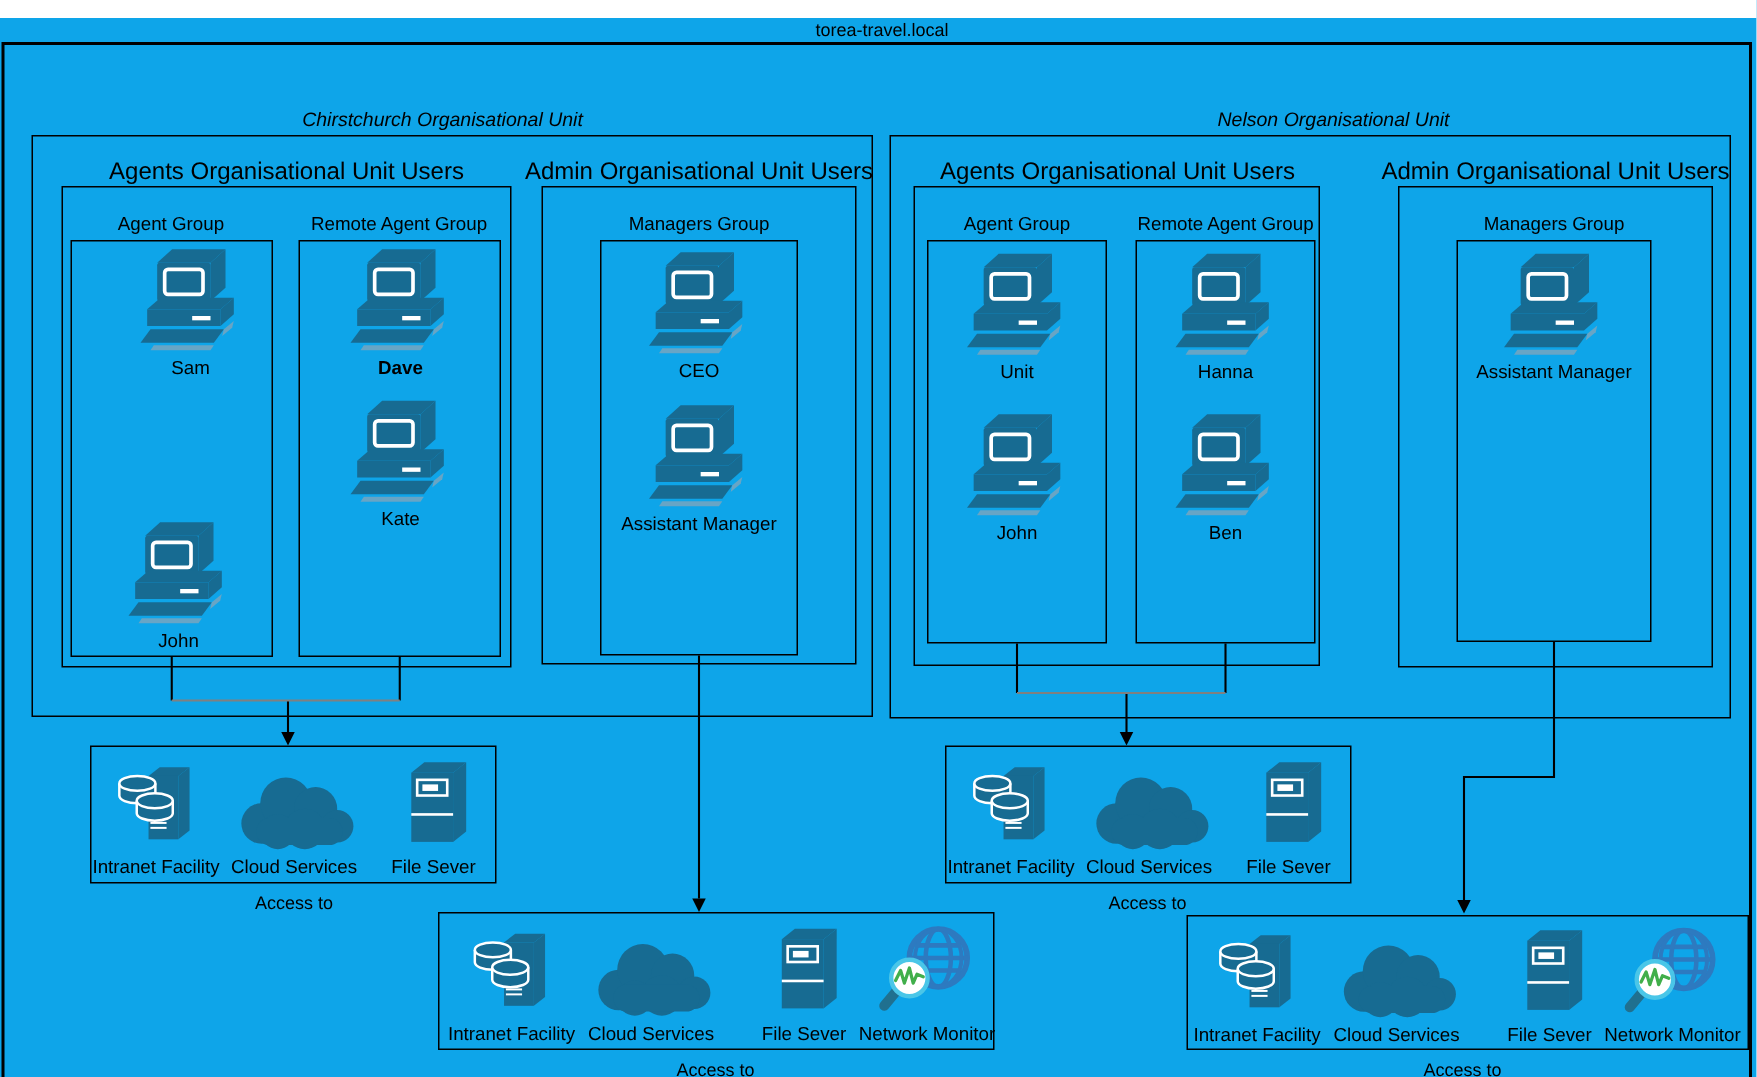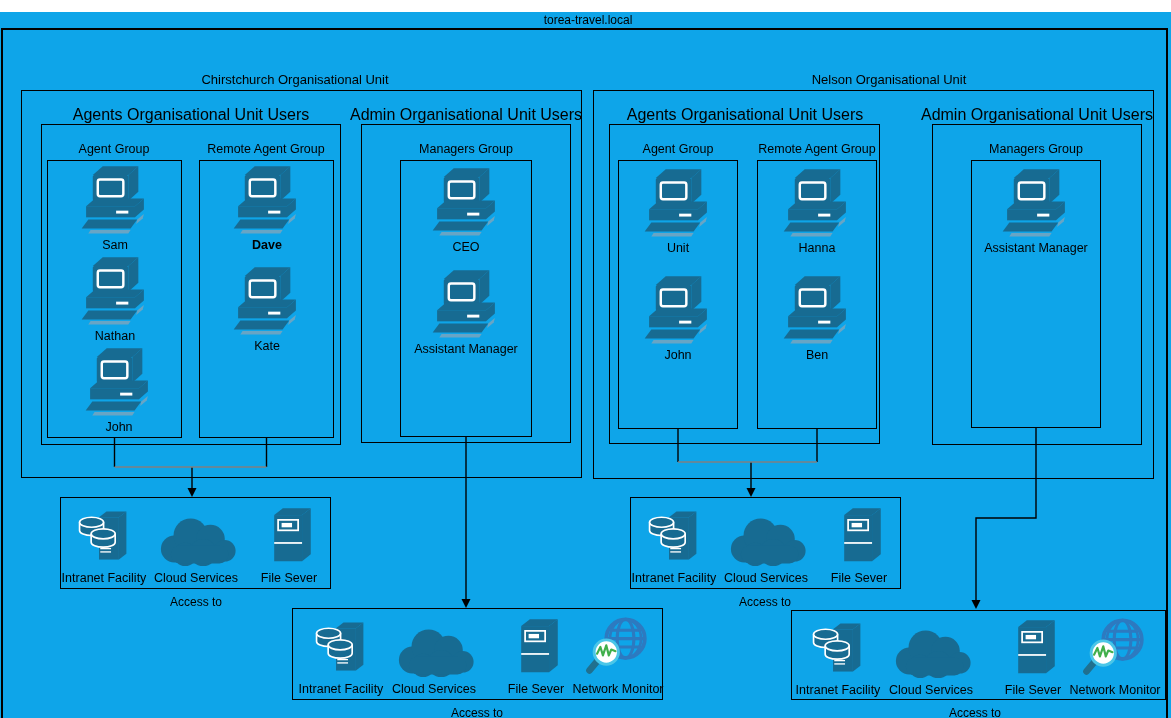--- a/index.html
+++ b/index.html
@@ -7,21 +7,21 @@
     --lens-cyan:#4AC6E8; --wave-green:#41AF4B; --handle-teal:#20708F;
     --connector-gray:#808080;
   }
   html,body{margin:0;padding:0;background:#fff;}
   .canvas{position:relative;width:1171px;height:718px;background:#0ea5e9;overflow:hidden;
           font-family:"Liberation Sans", sans-serif;color:#000;margin-top:12px;}
   .box{position:absolute;border:1px solid #000;background:transparent;box-sizing:border-box;}
   .box.outer{border-width:2px;}
   .lbl{position:absolute;transform:translateX(-50%);white-space:nowrap;font-size:12px;line-height:14px;}
   .lbl.small{font-size:16px;}
-  .lbl.ou{font-size:13px;}
+  .lbl.ou{font-size:13px;font-style:italic;}
   .lbl.grp{font-size:12.5px;}
   .pcnode{position:absolute;width:150px;text-align:center;}
   .pcnode svg{display:block;margin:0 auto;}
   .plabel{margin-top:4px;font-size:12.5px;line-height:14px;}
   .svcicon{position:absolute;display:block;}
   .connector-layer{position:absolute;left:0;top:0;pointer-events:none;}
   .fb{fill:var(--icon-blue);}
   .fl{fill:var(--icon-light);}
   .sw{stroke:#fff;stroke-width:2.2px;}
   .swt{stroke:#fff;stroke-width:2px;}
@@ -125,31 +125,25 @@
 
   <div class="box" style="left:618px;top:148px;width:120px;height:269px;"></div>
   <div class="lbl grp" style="left:678px;top:130px;">Agent Group</div>
 
   <div class="box" style="left:757px;top:148px;width:120px;height:269px;"></div>
   <div class="lbl grp" style="left:817px;top:130px;">Remote Agent Group</div>
 
   <div class="box" style="left:971px;top:148px;width:130px;height:268px;"></div>
   <div class="lbl grp" style="left:1036px;top:130px;">Managers Group</div>
 
-  <div class="pcnode" style="left:40px;top:152px;">
+  <div class="pcnode" style="left:52px;top:152px;">
     <svg width="76" height="70">
         <use href="#sym-pc"></use>
       </svg>
     <div class="plabel">Sam</div>
-  </div>
-  <div class="pcnode" style="left:40px;top:243px;">
-    <svg width="76" height="70">
-        <use href="#sym-pc"></use>
-      </svg>
-    <div class="plabel">Nathan</div>
   </div>
   <div class="pcnode" style="left:44px;top:334px;">
     <svg width="76" height="70">
         <use href="#sym-pc"></use>
       </svg>
     <div class="plabel">John</div>
   </div>
   <div class="pcnode" style="left:192px;top:152px;font-weight:bold;">
     <svg width="76" height="70">
         <use href="#sym-pc"></use>

